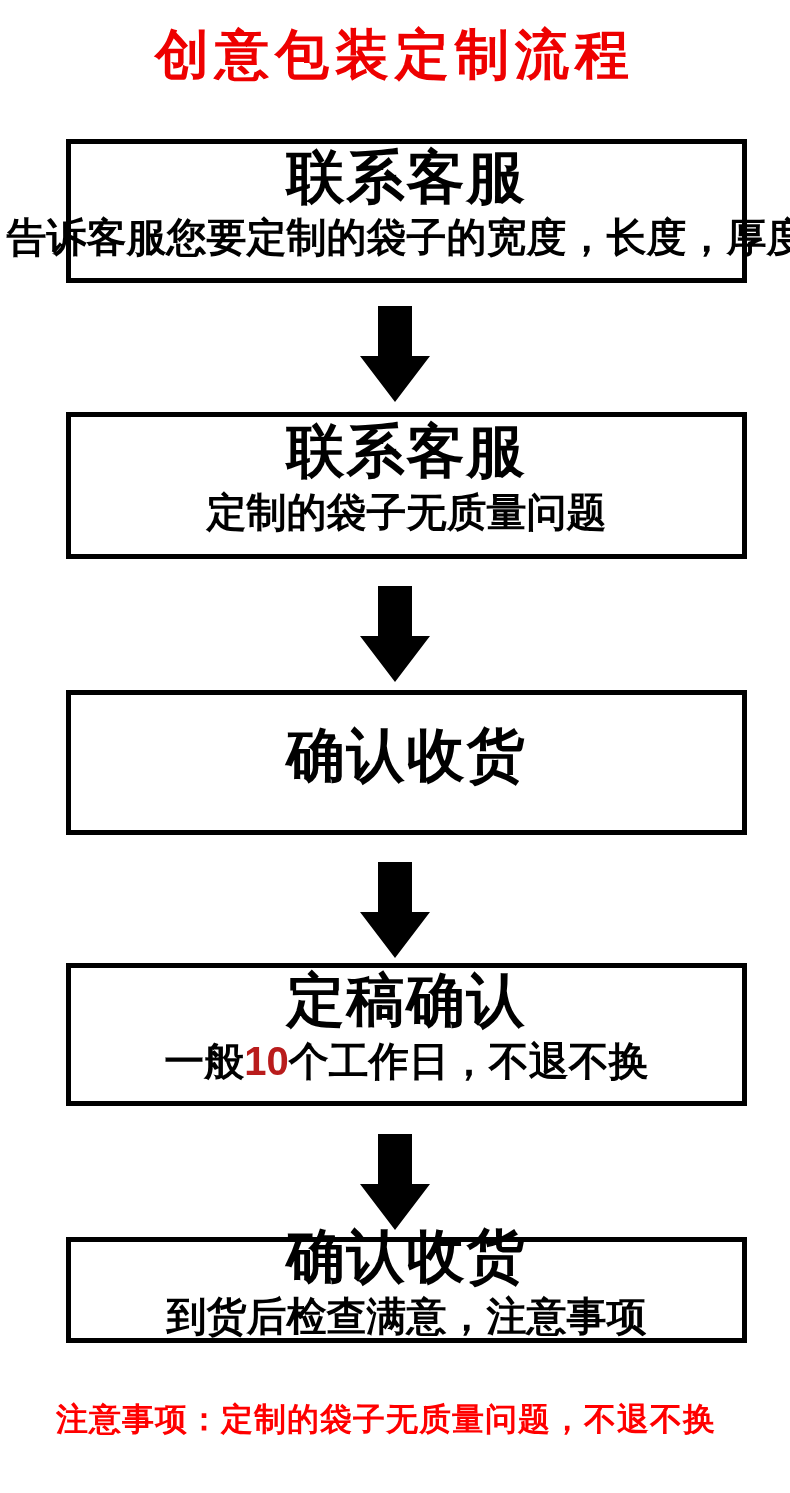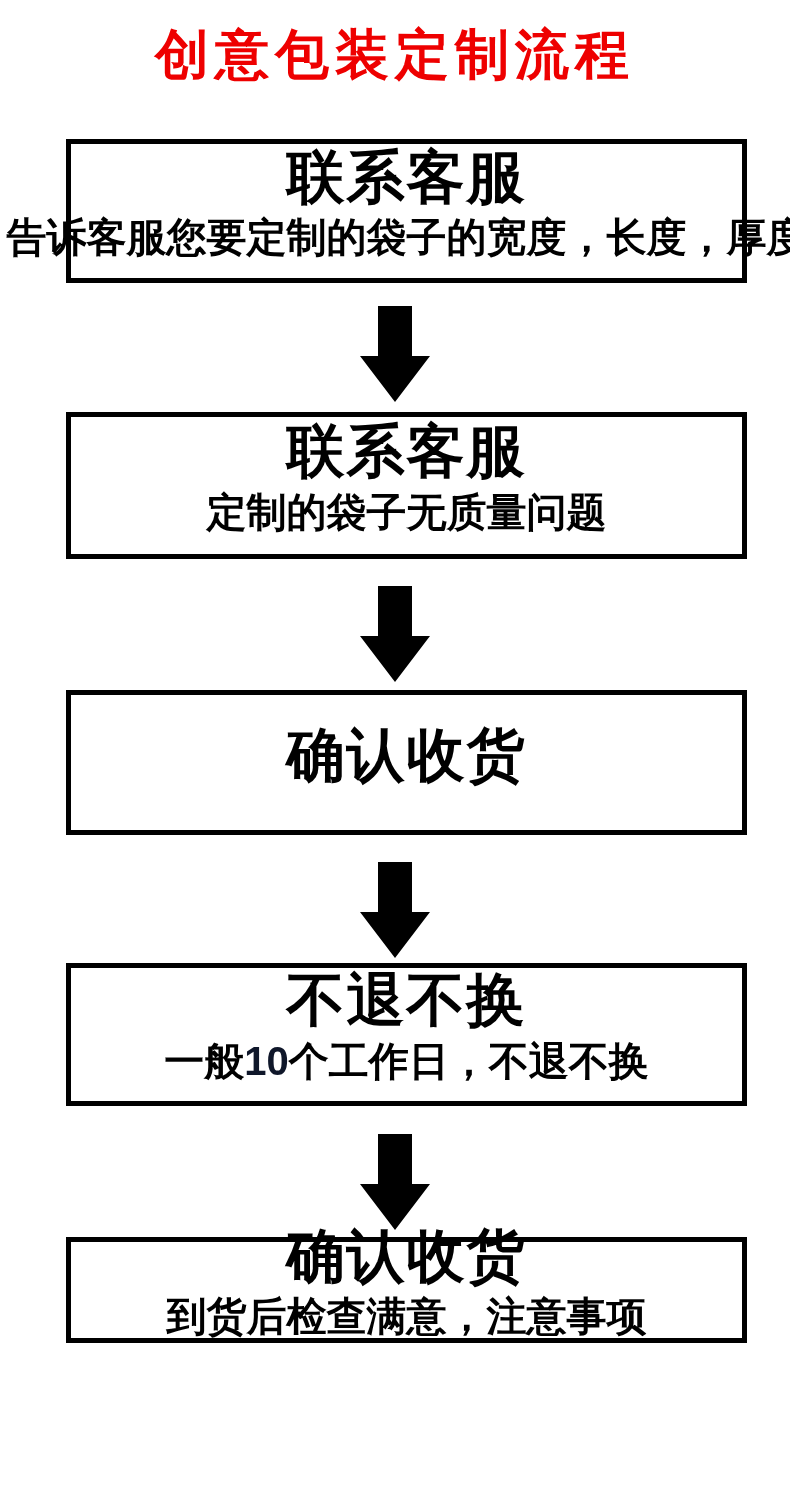--- a/index.html
+++ b/index.html
@@ -56,21 +56,21 @@
     white-space: nowrap;
   }
   .step-sub {
     font-size: 40px;
     font-weight: bold;
     color: #000000;
     line-height: 1.1;
     white-space: nowrap;
   }
   .hl {
-    color: #0f172a;
+    color: #b91c1c;
   }
   .arrow {
     position: absolute;
     left: 360px;
     width: 70px;
     height: 96px;
   }
   .note {
     position: absolute;
     top: 1398px;
@@ -115,29 +115,30 @@
     <div class="step-title">确认收货</div>
   </section>
 
   <div class="arrow" style="top:862px">
     <svg width="70" height="96" viewBox="0 0 70 96" aria-hidden="true">
       <polygon points="18,0 52,0 52,50 70,50 35,96 0,50 18,50" fill="#000000"></polygon>
     </svg>
   </div>
 
   <section class="step-box" style="top:963px;height:143px">
-    <div class="step-title">不退不换</div>
+    <div class="step-title">定稿确认</div>
     <div class="step-sub"><span>一般</span><span class="hl">10</span><span>个工作日，不退不换</span></div>
   </section>
 
   <div class="arrow" style="top:1134px">
     <svg width="70" height="96" viewBox="0 0 70 96" aria-hidden="true">
       <polygon points="18,0 52,0 52,50 70,50 35,96 0,50 18,50" fill="#000000"></polygon>
     </svg>
   </div>
 
   <section class="step-box" style="top:1237px;height:106px">
     <div class="step-title">确认收货</div>
     <div class="step-sub">到货后检查满意，注意事项</div>
   </section>
 
+  <div class="note">注意事项：定制的袋子无质量问题，不退不换</div>
 
 </div>
 
 </body></html>

